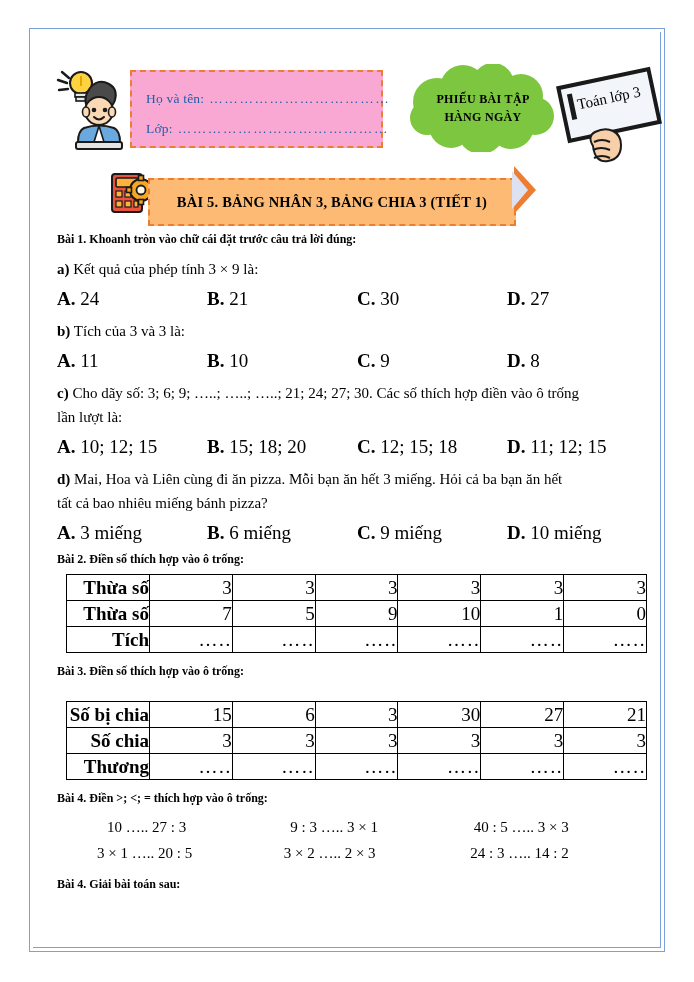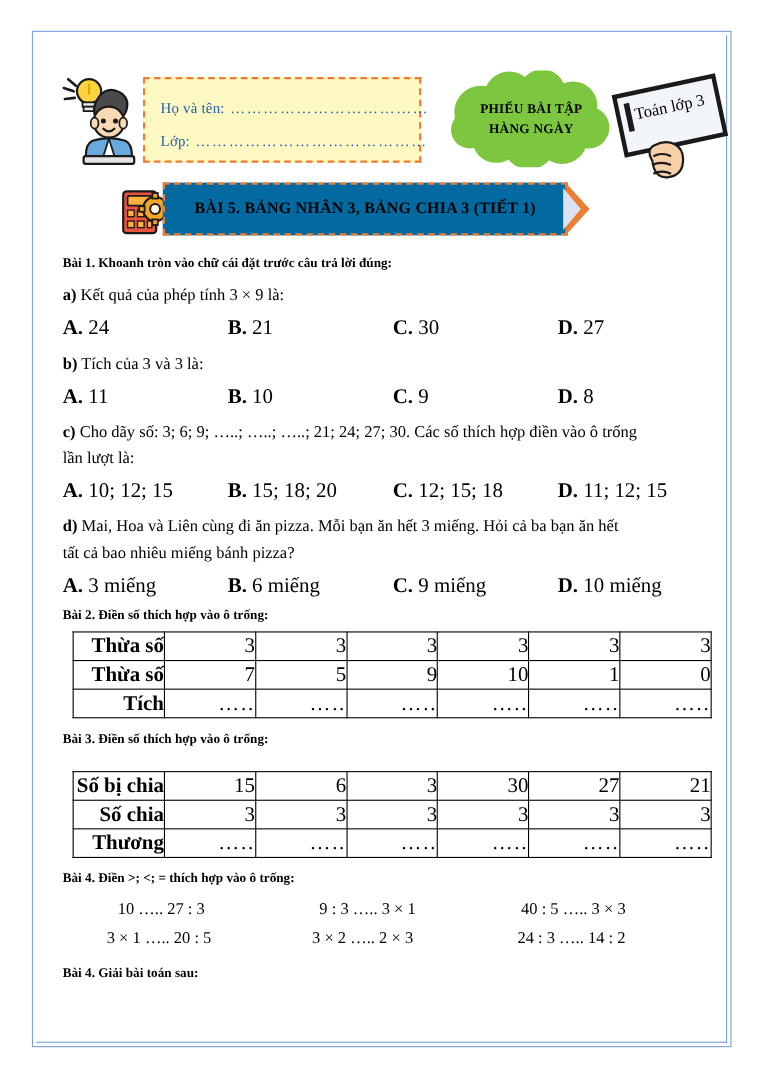--- a/index.html
+++ b/index.html
@@ -57,21 +57,21 @@
     top: 8px;
     width: 80px;
     height: 85px;
   }
   .name-box {
     position: absolute;
     left: 85px;
     top: 12px;
     width: 253px;
     height: 78px;
-    background: #fef9c3;
+    background: #f9a8d4;
     border: 2px dashed #ed7d31;
     box-sizing: border-box;
     padding: 12px 0 0 14px;
   }
   .name-line {
     color: #1f5fa9;
     font-size: 13.5px;
     line-height: 30px;
     white-space: nowrap;
     letter-spacing: 0.2px;
@@ -116,24 +116,24 @@
   .calc-icon {
     position: absolute;
     left: 0;
     top: 6px;
     width: 46px;
     height: 42px;
   }
   .banner {
     position: absolute;
     left: 38px;
-    top: 0;
+    top: 12px;
     width: 368px;
     height: 48px;
-    background: #0369a1;
+    background: #fdba74;
     border: 2px dashed #ed7d31;
     box-sizing: border-box;
     display: flex;
     align-items: center;
     justify-content: center;
   }
   .banner-title {
     font-weight: bold;
     font-size: 14.5px;
     letter-spacing: 0.2px;

